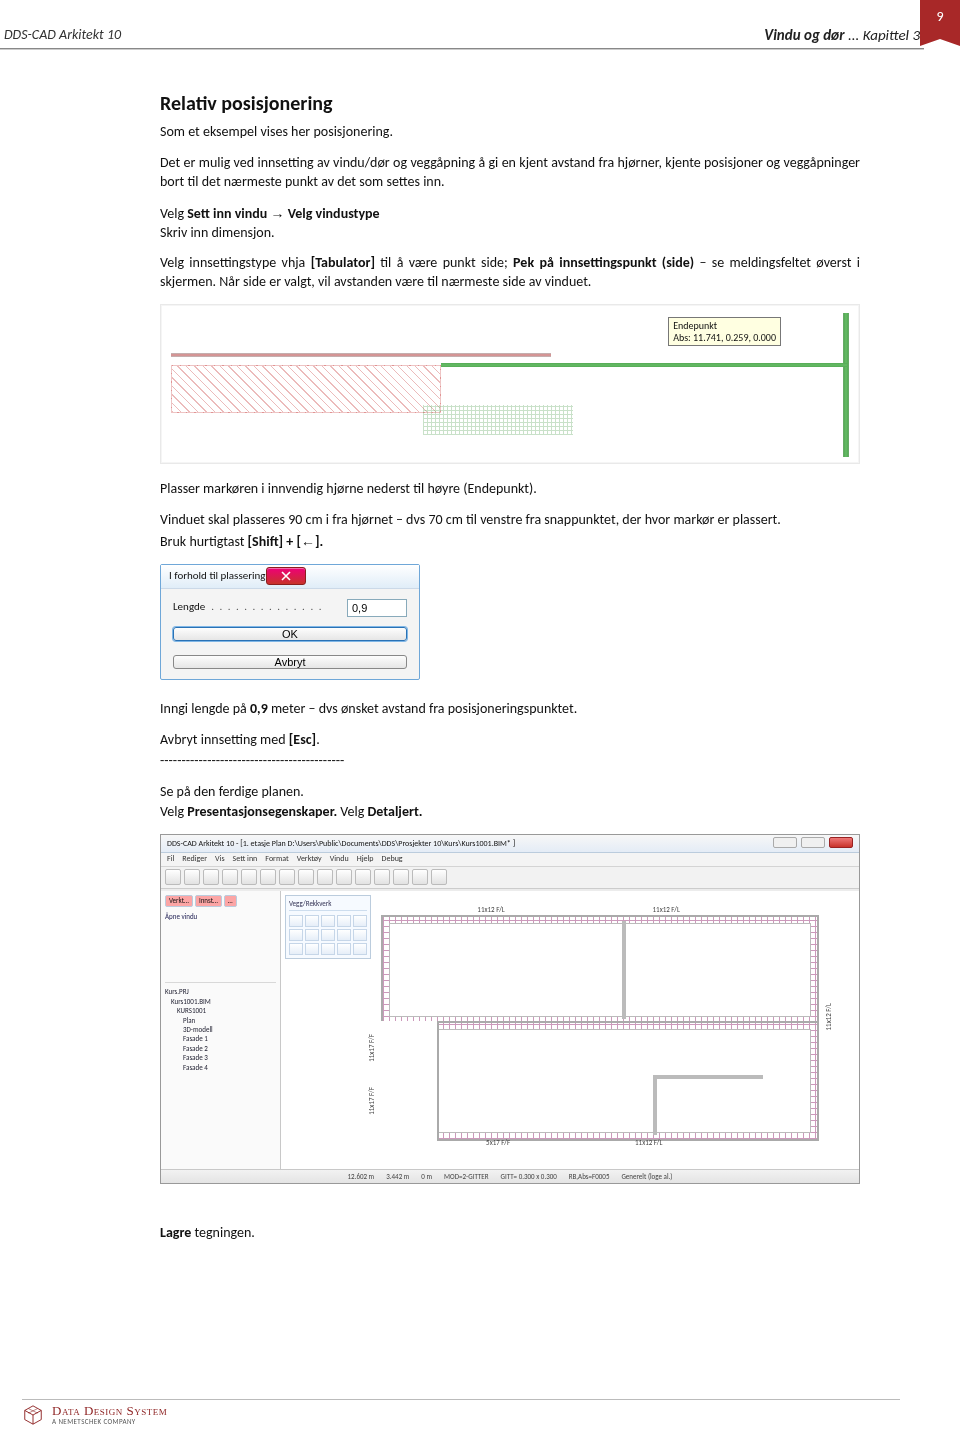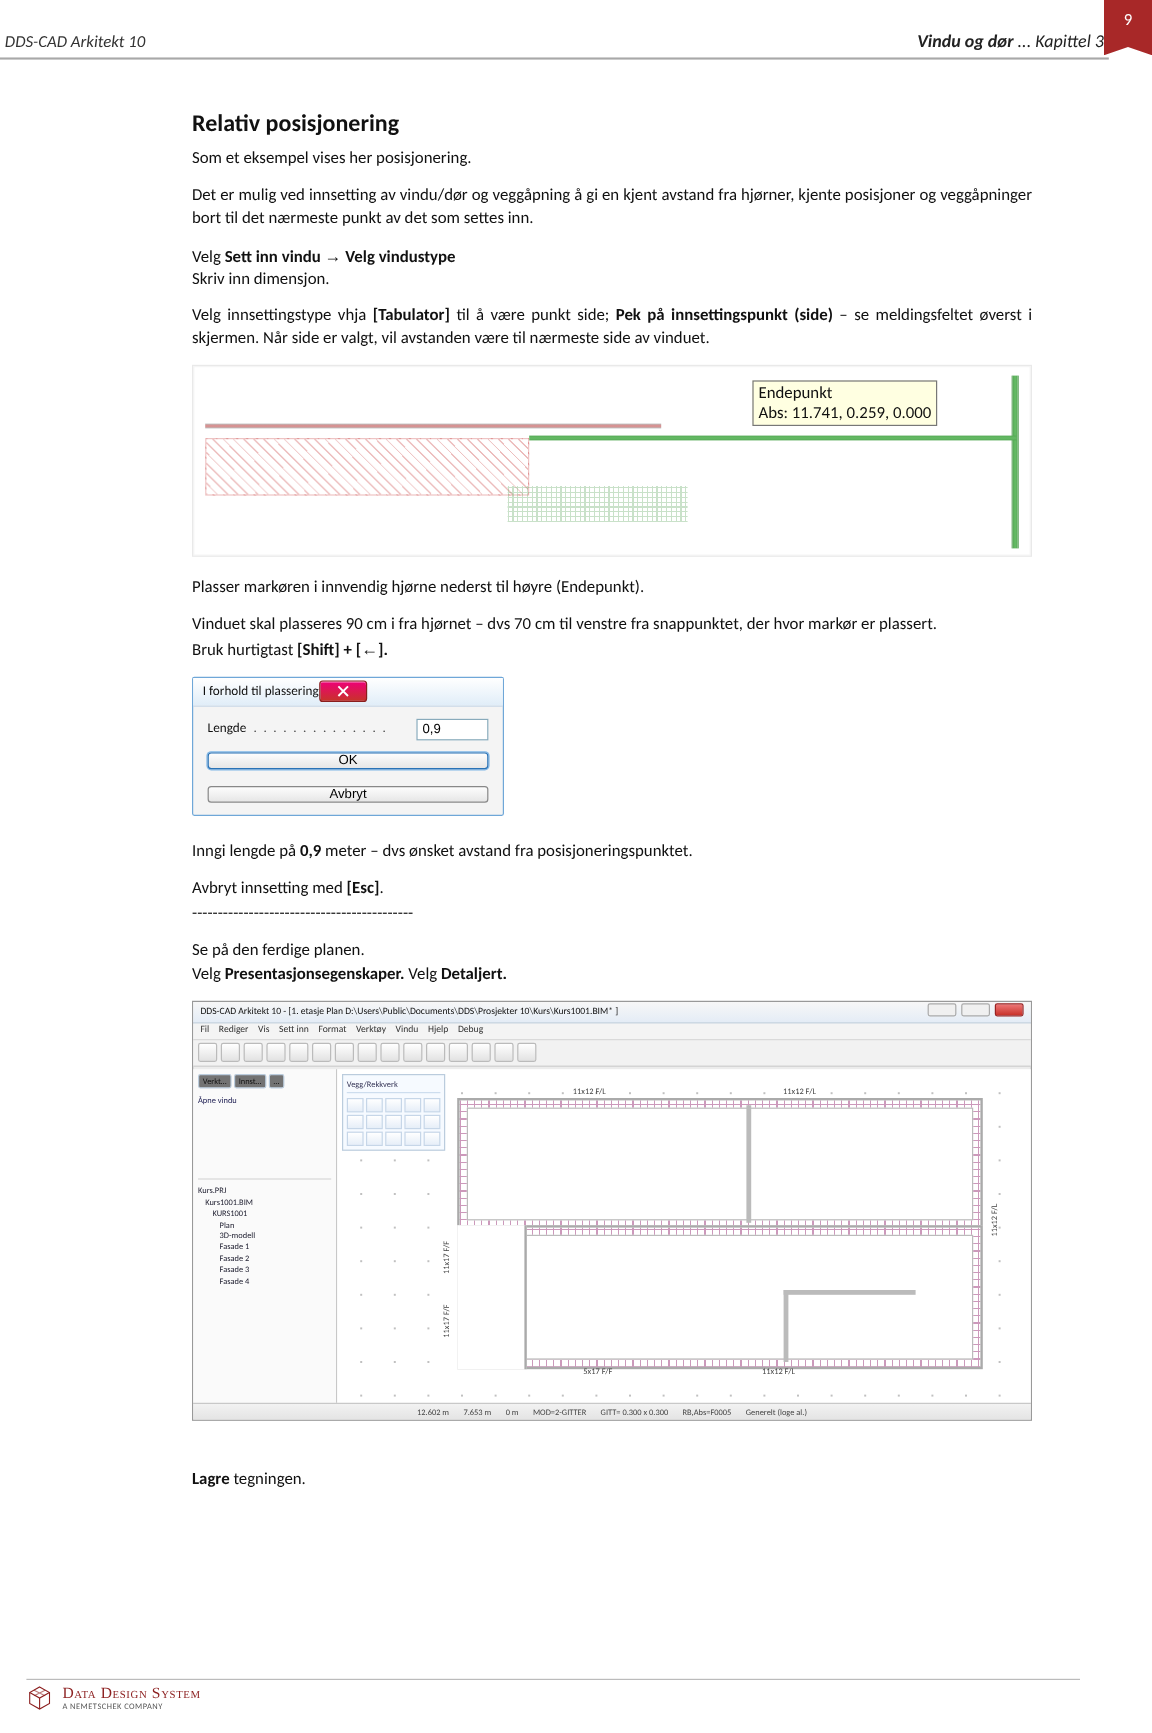--- a/index.html
+++ b/index.html
@@ -61,21 +61,21 @@
     position: absolute; left: 10px; top: 60px; width: 270px; height: 48px;
     background: repeating-linear-gradient(45deg, rgba(200,60,60,.35) 0 1px, transparent 1px 6px);
     border: 1px solid rgba(200,60,60,.3);
   }
   .fig1 .wall-red-h { position:absolute; left:10px; top:48px; width:380px; height:4px; background:linear-gradient(#bbb,#d88 50%,#bbb); }
   .fig1 .wall-green-v { position:absolute; right:10px; top:8px; width:6px; height:144px; background:linear-gradient(90deg,#5a5,#6b6,#5a5); border-left:1px solid #6a6; border-right:1px solid #6a6;}
   .fig1 .wall-green-h { position:absolute; left:280px; top:58px; right:12px; height:4px; background:linear-gradient(#5a5,#6b6,#5a5); }
   .fig1 .corner-hatch { position:absolute; left:262px; top:100px; width:150px; height:30px; background:repeating-linear-gradient(90deg,#6a6 0 1px, transparent 1px 4px), repeating-linear-gradient(0deg,#6a6 0 1px, transparent 1px 4px); opacity:.35;}
   .fig1 .tooltip {
     position:absolute; top:12px; right:78px;
-    background:#ffffe1; border:1px solid #777; font-size:14px; padding:2px 4px; line-height:1.15;
+    background:#ffffe1; border:1px solid #777; font-size:10px; padding:2px 4px; line-height:1.15;
   }
   
   .dialog {
     width: 260px; border:1px solid #6fa7d8; background:#f4f4f4; font-size:11px;
     margin-bottom: 20px;
     border-radius: 2px;
   }
   .dlg-title {
     background: linear-gradient(#fff,#e0edf8);
     border-bottom:1px solid #cbd9e8;
@@ -105,21 +105,21 @@
   .app { border:1px solid #999; background:#ececec; height:350px; position:relative; margin-bottom:40px;}
   .app-title { height:18px; background:linear-gradient(#f7f7f7,#e4ecf6); border-bottom:1px solid #bcd; font-size:8px; padding:2px 6px; display:flex; justify-content:space-between; align-items:center;}
   .app-title .wbtns span{ display:inline-block; width:24px; height:11px; border:1px solid #aaa; margin-left:2px; background:#f0f0f0; border-radius:2px;}
   .app-title .wbtns span.close{ background:linear-gradient(#e77,#c8322a); border-color:#922;}
   .app-menu { height:14px; background:#f4f4f4; border-bottom:1px solid #d4d4d4; font-size:8px; padding:0 6px; color:#333; display:flex; gap:8px; align-items:flex-start;}
   .app-tools { height:22px; background:#f2f2f2; border-bottom:1px solid #ccc; display:flex; gap:3px; padding:2px 4px;}
   .app-tools i{ width:16px; height:16px; background:linear-gradient(#fff,#e2e2e2); border:1px solid #bbb; border-radius:2px;}
   .app-body { position:absolute; top:56px; bottom:14px; left:0; right:0; display:flex; }
   .app-left { width:120px; border-right:1px solid #c8c8c8; background:#fafafa; font-size:7px; padding:4px; }
   .app-left .tabs { display:flex; gap:2px; margin-bottom:4px;}
-  .app-left .tabs span{ border:1px solid #bcd; background:#737373; padding:0 3px; border-radius:2px;text-align:right;}
+  .app-left .tabs span{ border:1px solid #bcd; background:#fca5a5; padding:0 3px; border-radius:2px;text-align:right;}
   .app-left .row { padding:1px 0; color:#225;}
   .app-left .tree { margin-top:60px; border-top:1px solid #d8d8d8; padding-top:4px; font-size:7px; line-height:1.35; color:#223;}
   .app-canvas { flex:1; position:relative;
     background-image: radial-gradient(#c0c0c0 0.6px, transparent 0.6px);
     background-size: 28px 28px; background-position: 6px 6px;
     background-color: #fff;
   }
   .plan { position:absolute; left:100px; top:24px; right:40px; bottom:34px; }
   .wall { position:absolute; background:#fff; border:2px solid #aaa; }
   .hatchfill { background-image: repeating-linear-gradient(0deg,#c9b 0 1px, transparent 1px 6px), repeating-linear-gradient(90deg,#c9b 0 1px, transparent 1px 6px); }
@@ -324,21 +324,21 @@
           <span class="lbl v" style="right:-14px; top:40%;">11x12 F/L</span>
           <span class="lbl v" style="left:-14px; top:54%;">11x17 F/F</span>
           <span class="lbl v" style="left:-14px; top:78%;">11x17 F/F</span>
           <span class="lbl" style="left:24%; bottom:-12px;">5x17 F/F</span>
           <span class="lbl" style="left:58%; bottom:-12px;">11x12 F/L</span>
         </div>
       </div>
     </div>
     <div class="app-status">
       <span>12.602 m</span>
-      <span>7.653 m</span>
+      <span>3.442 m</span>
       <span>0 m</span>
       <span>MOD=2-GITTER</span>
       <span>GITT= 0.300 x 0.300</span>
       <span>RB,Abs=F0005</span>
       <span>Generelt (loge al.)</span>
     </div>
   </div>
 
   <p>
     <span class="strong">Lagre</span><span> tegningen.</span>

